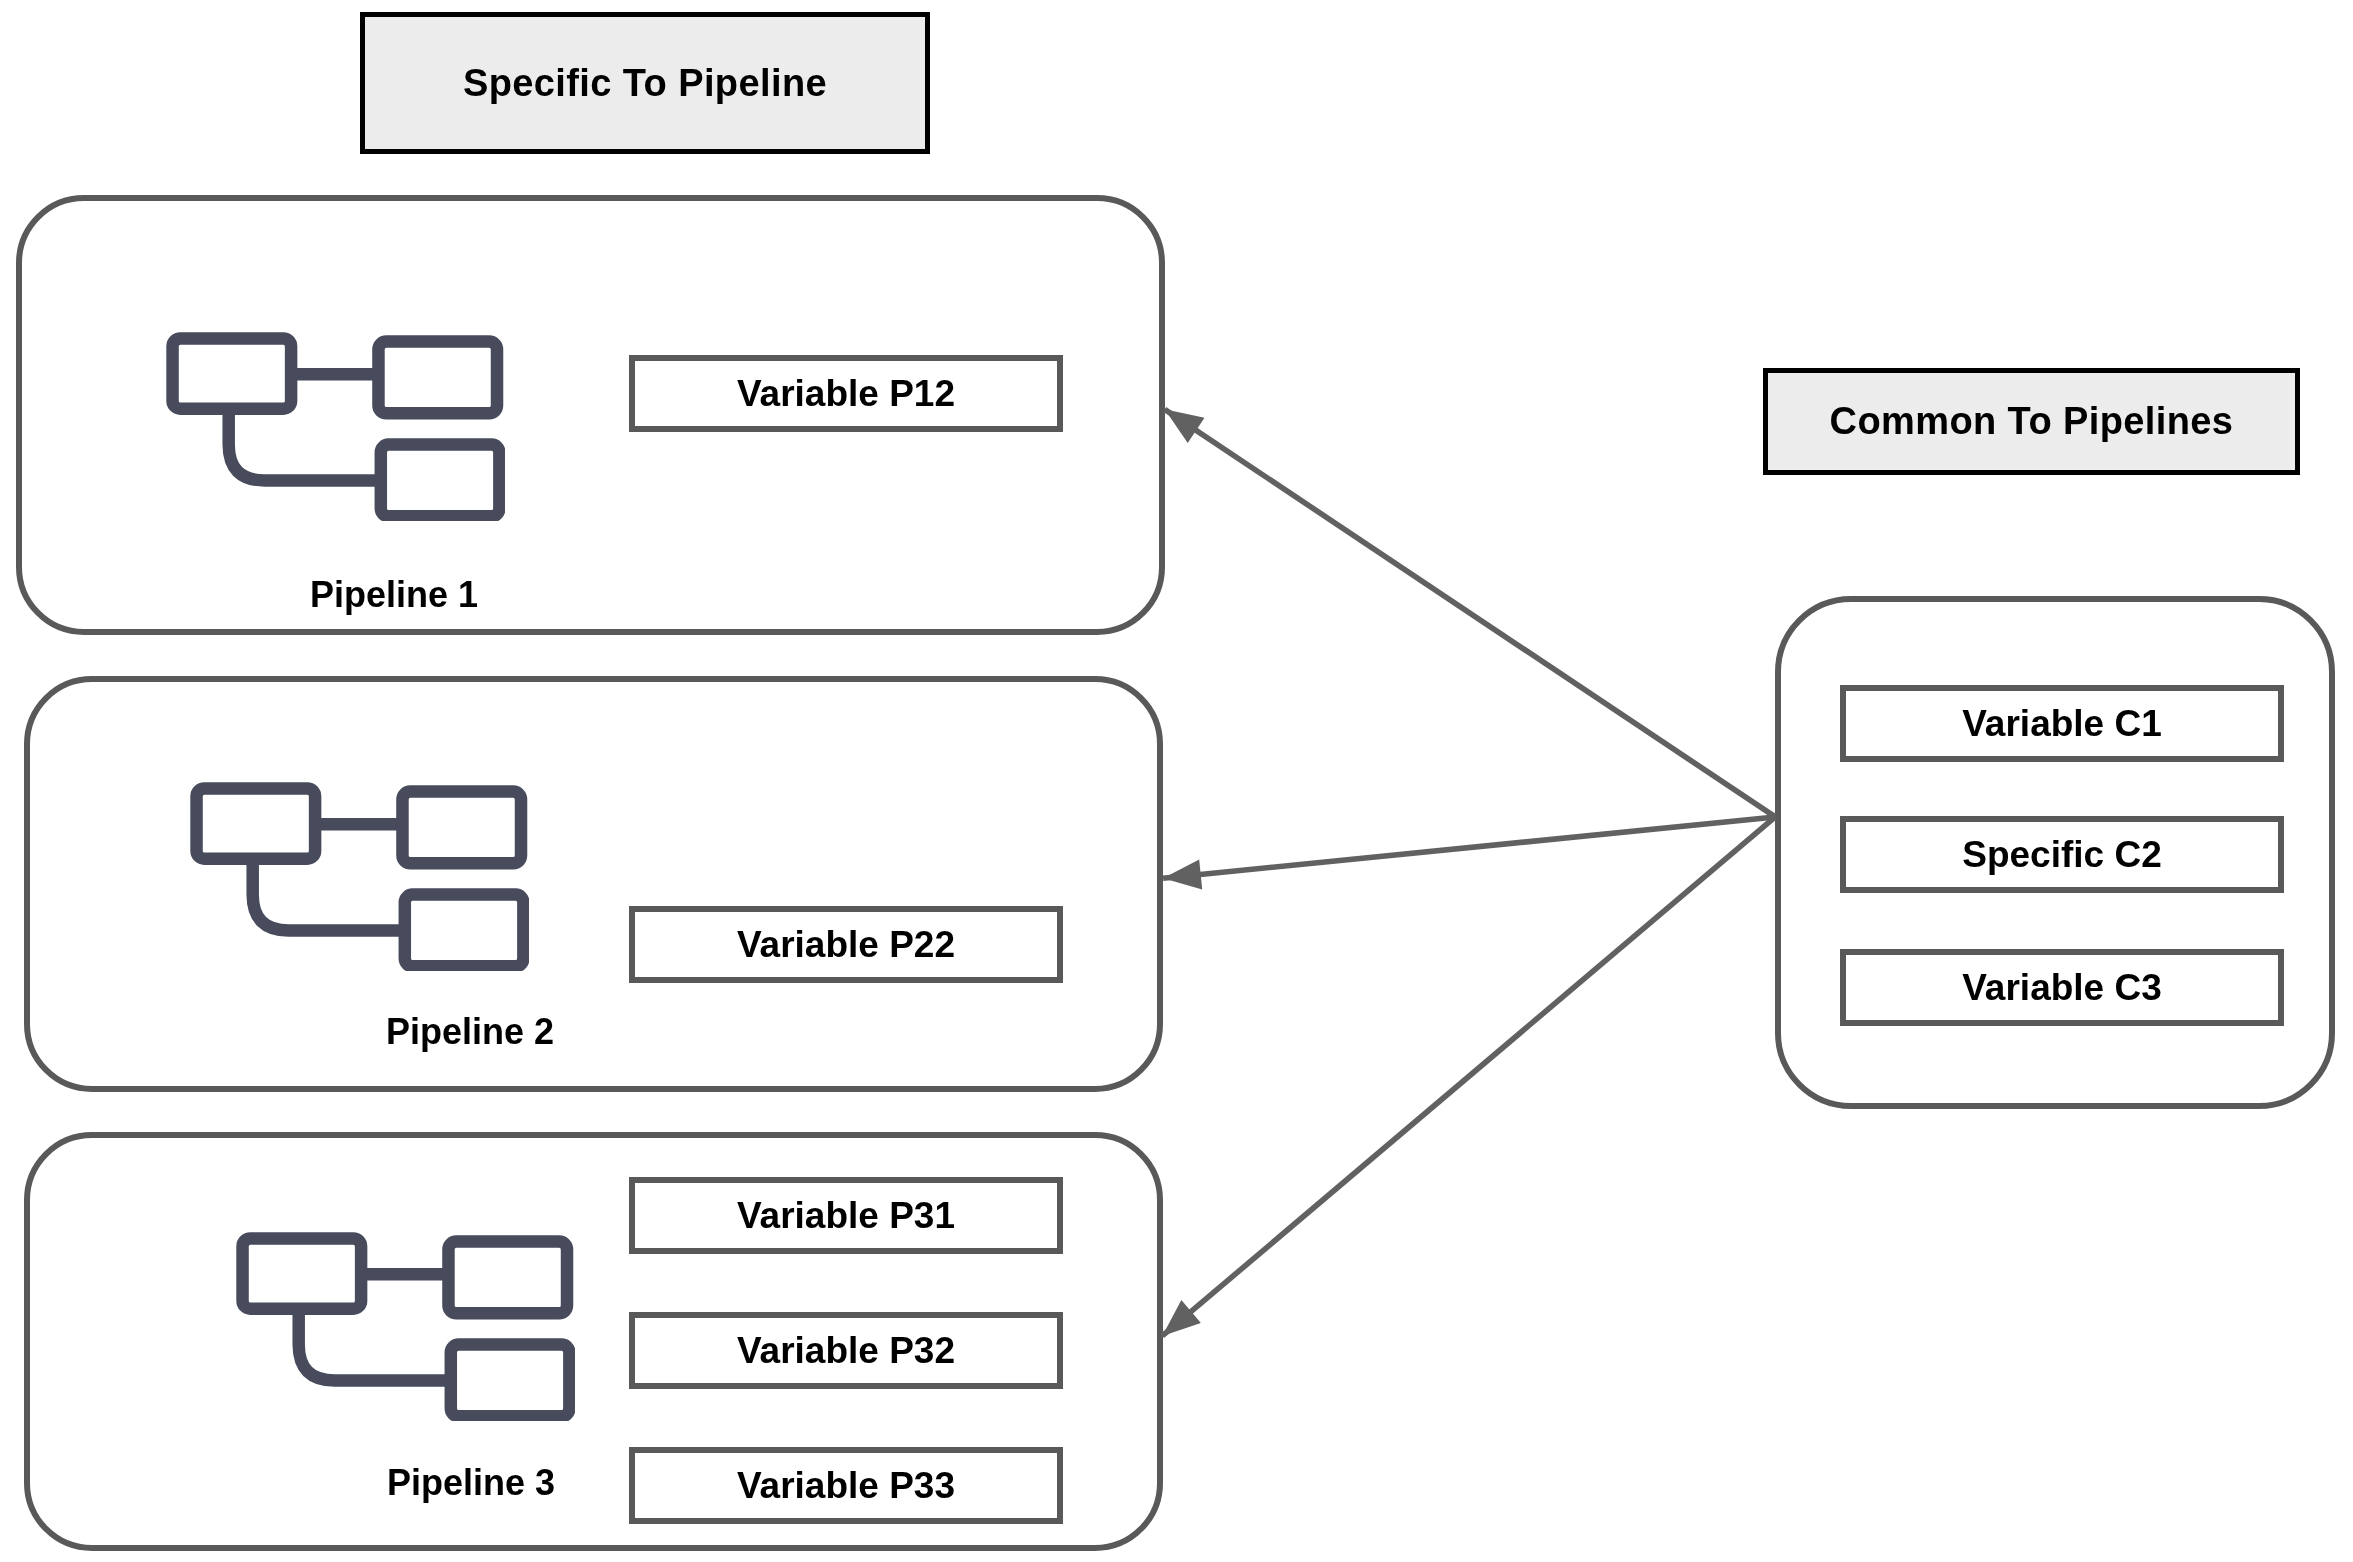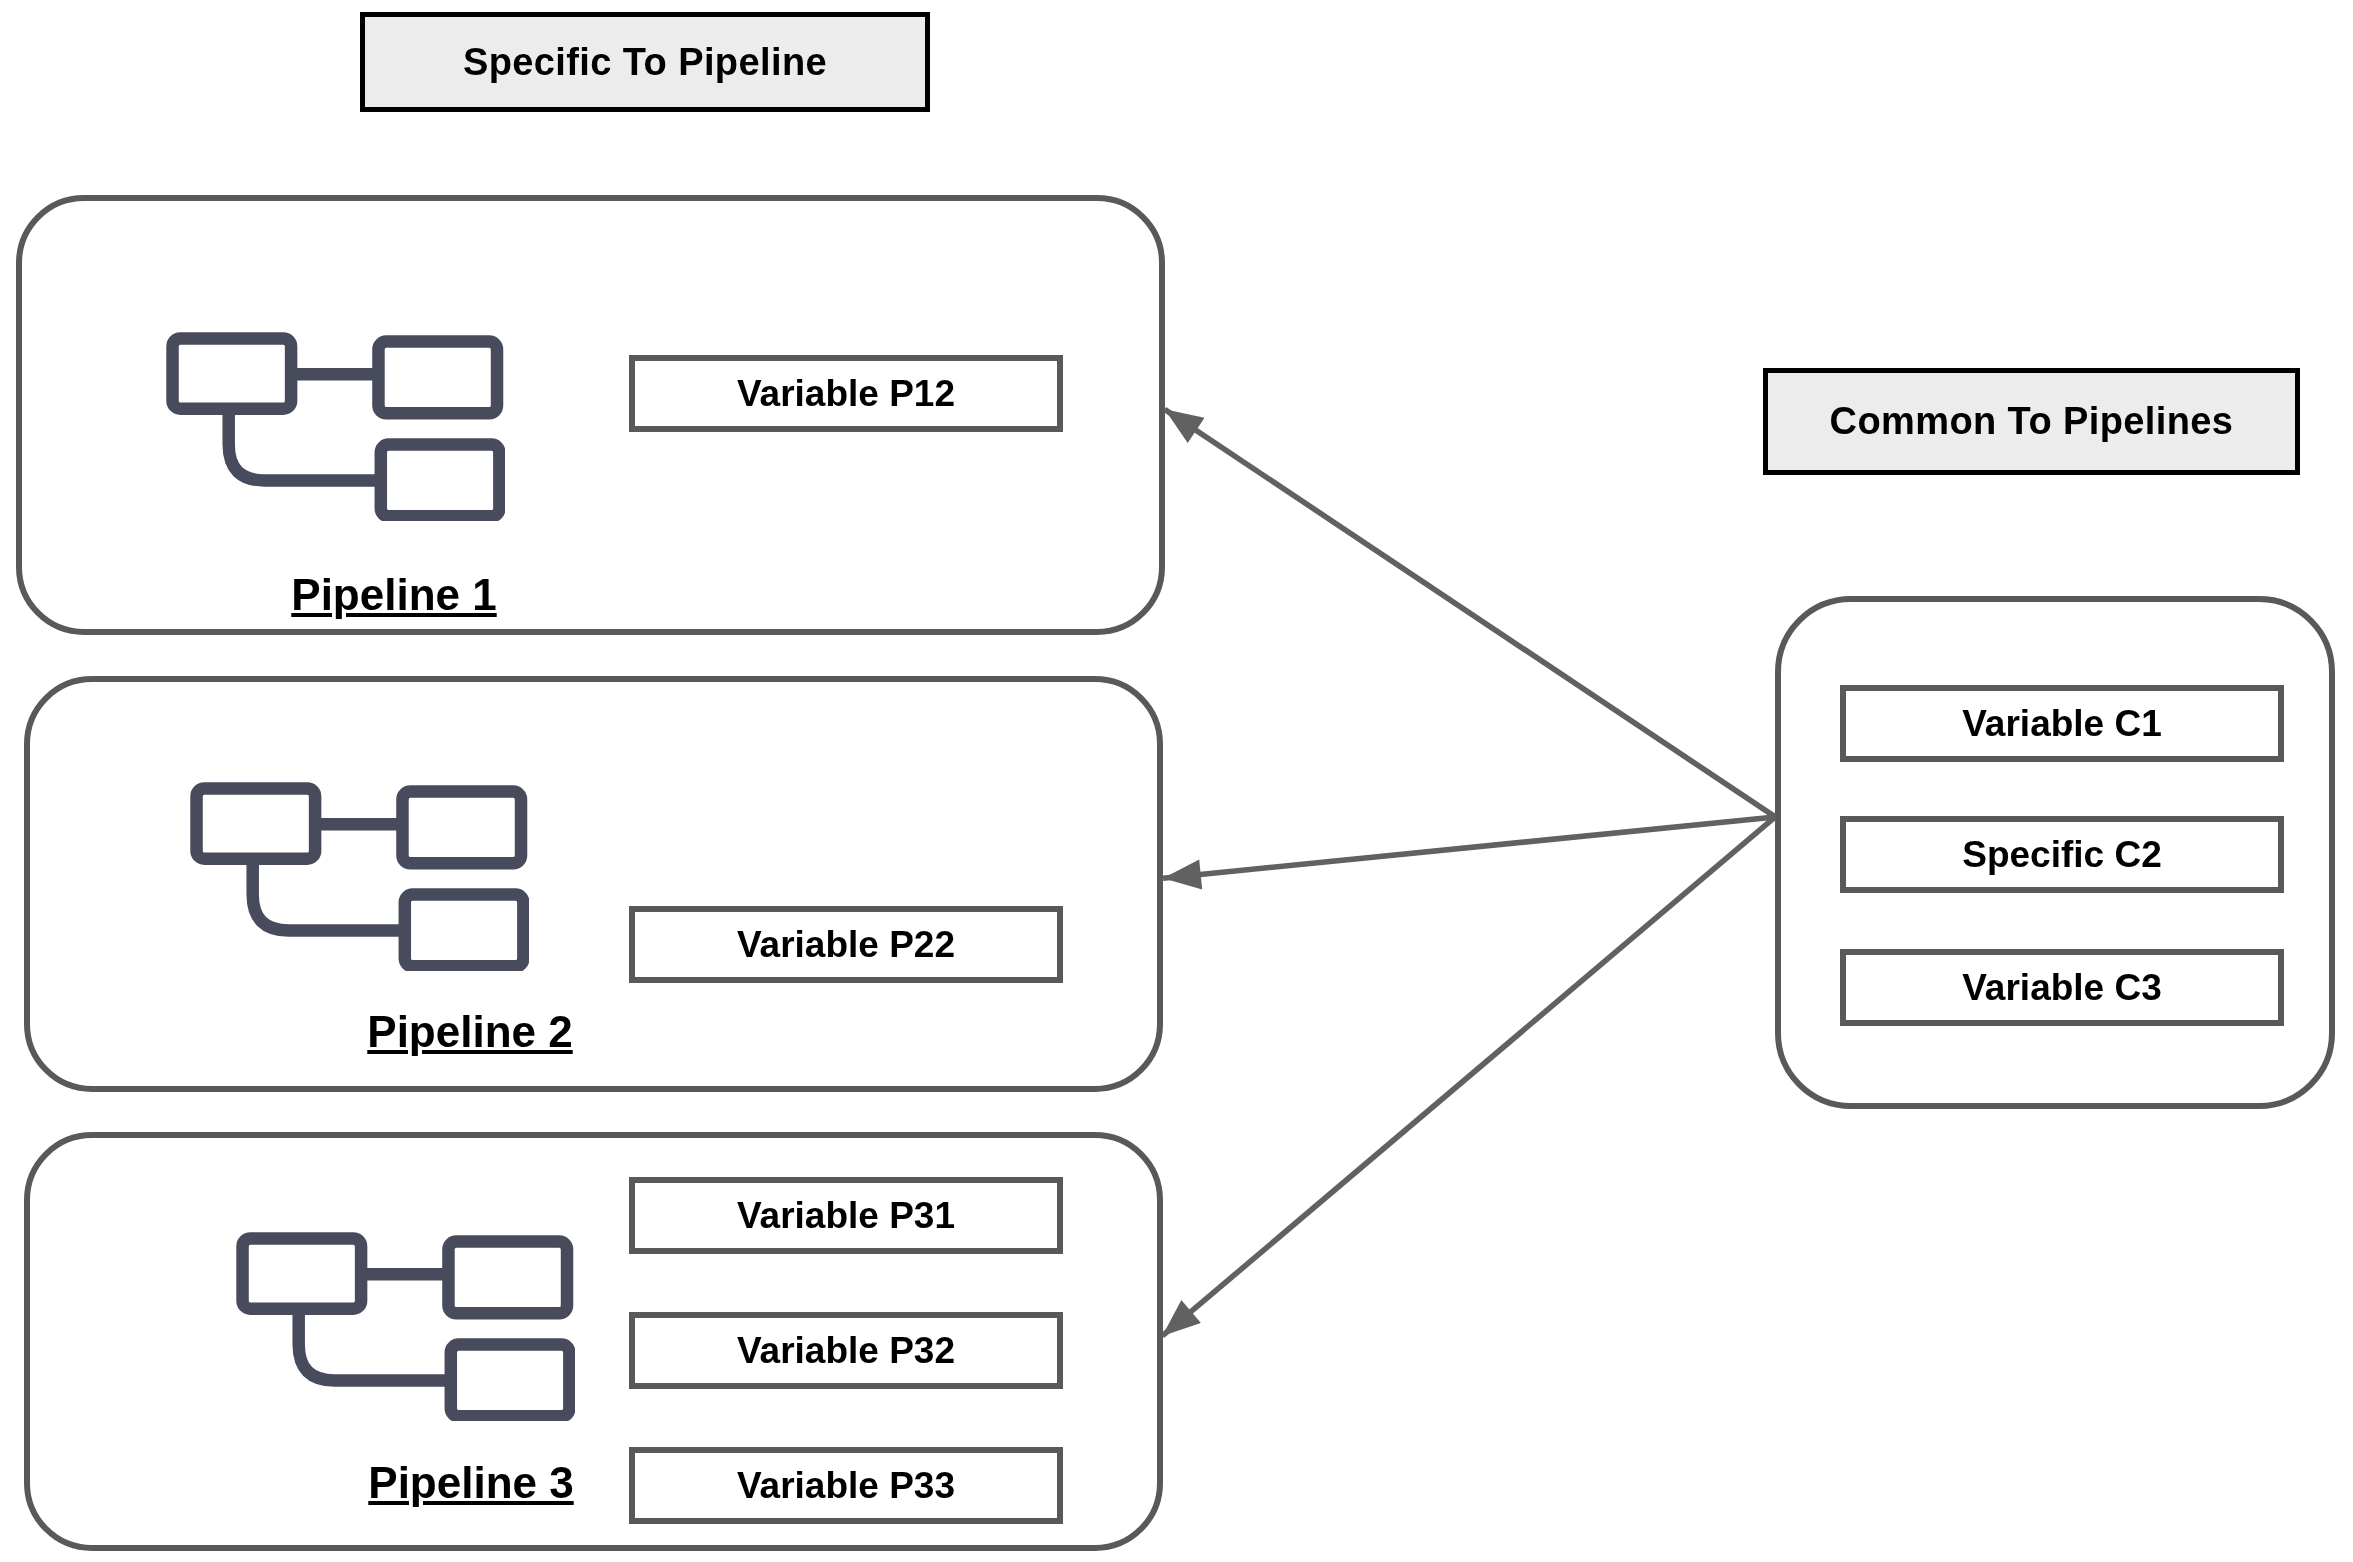--- a/index.html
+++ b/index.html
@@ -5,21 +5,21 @@
   html,body{margin:0;padding:0;background:#ffffff;}
   .canvas{
     position:relative;width:2354px;height:1563px;background:#ffffff;
     font-family:"Liberation Sans",sans-serif;color:#000;overflow:hidden;
   }
   .titlebox{
     position:absolute;background:#ececec;border:5.6px solid #000;
     box-sizing:border-box;display:flex;align-items:center;justify-content:center;
     font-weight:bold;font-size:38px;letter-spacing:0.4px;
   }
-  #t-specific{left:360px;top:12px;width:570px;height:100px;}
+  #t-specific{left:360px;top:12px;width:570px;height:142px;}
   #t-common{left:1763px;top:368px;width:537px;height:107px;}
 
   .pgroup{position:absolute;}
   #p1{left:16px;top:195px;width:1149px;height:440px;}
   #p2{left:24px;top:676px;width:1139px;height:416px;}
   #p3{left:24px;top:1132px;width:1139px;height:419px;}
   #cg{left:1775px;top:596px;width:560px;height:513px;}
 
   .outline{
     position:absolute;inset:0;border:6.4px solid #595959;border-radius:68px;
@@ -35,21 +35,21 @@
   #p1 .vbox{left:613px;width:434px;}
   #p2 .vbox,#p3 .vbox{left:605px;width:434px;}
   #p1 .v0{top:24px;}  #p1 .v1{top:160px;} #p1 .v2{top:296px;}
   #p2 .v0{top:95px;} #p2 .v1{top:230px;}
   #p3 .v0{top:45px;}  #p3 .v1{top:180px;} #p3 .v2{top:315px;}
   #cg .vbox{left:65px;width:444px;}
   #cg .v0{top:89px;} #cg .v1{top:220px;} #cg .v2{top:353px;}
 
   .plabel{
     position:absolute;width:318px;text-align:center;
-    font-weight:bold;font-size:44px;line-height:45px;text-decoration:underline;
+    font-weight:bold;font-size:36px;line-height:45px;
   }
   #p1 .plabel{left:219px;top:377px;}
   #p2 .plabel{left:287px;top:333px;}
   #p3 .plabel{left:288px;top:328px;}
 
   .pipe-icon{position:absolute;width:342px;height:195px;}
   #p1 .pipe-icon{left:147px;top:131px;}
   #p2 .pipe-icon{left:163px;top:100px;}
   #p3 .pipe-icon{left:209px;top:94px;}
 

